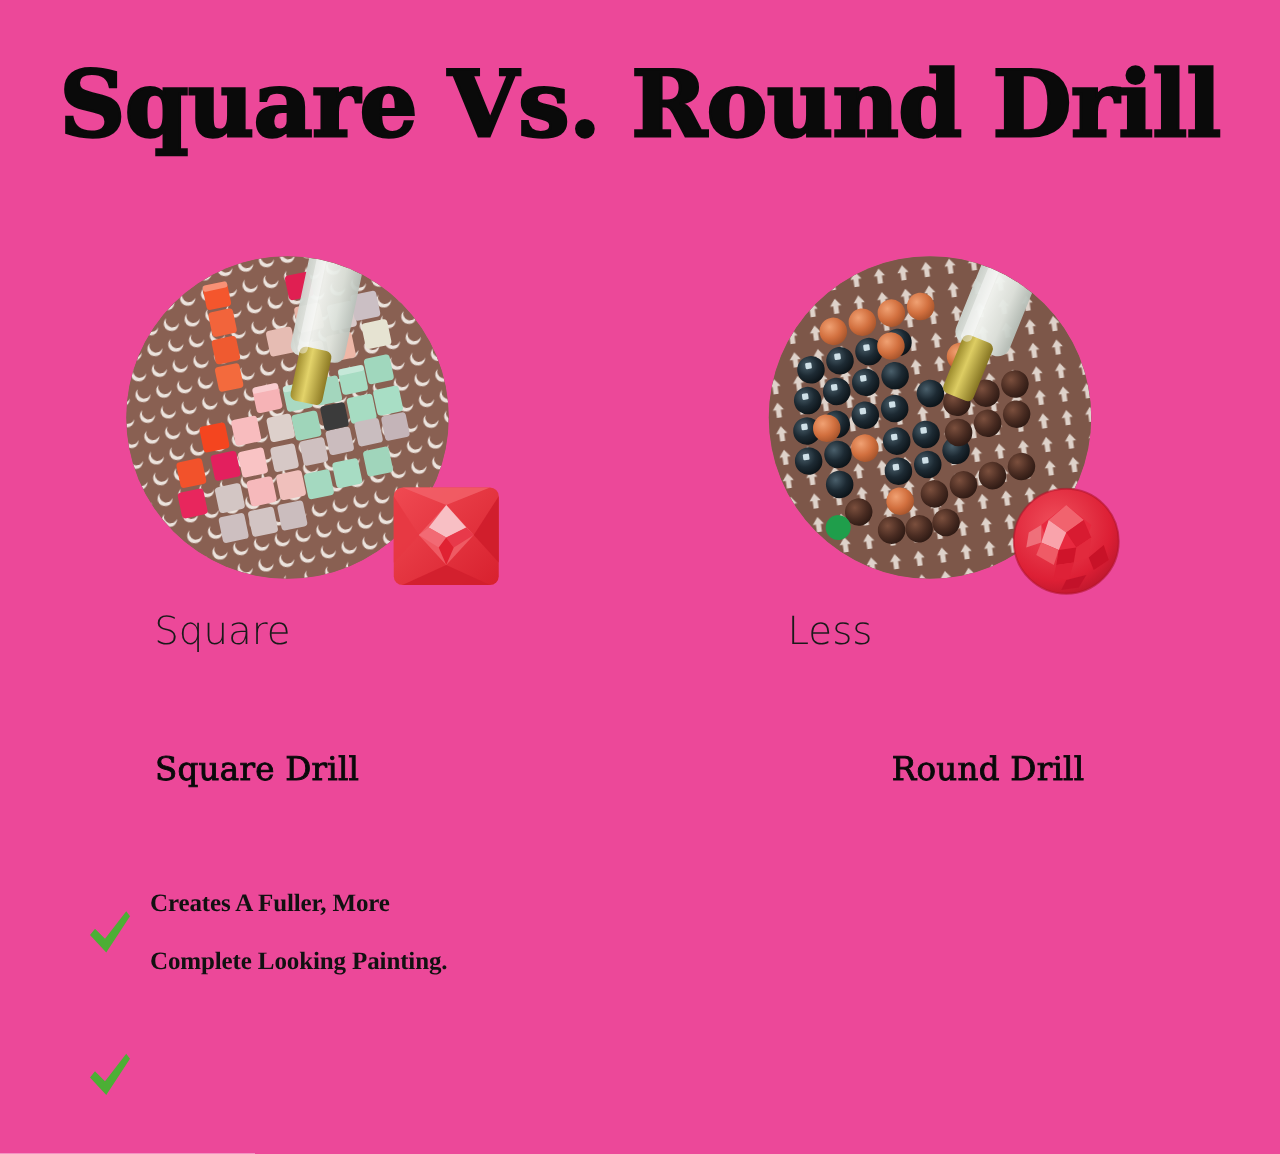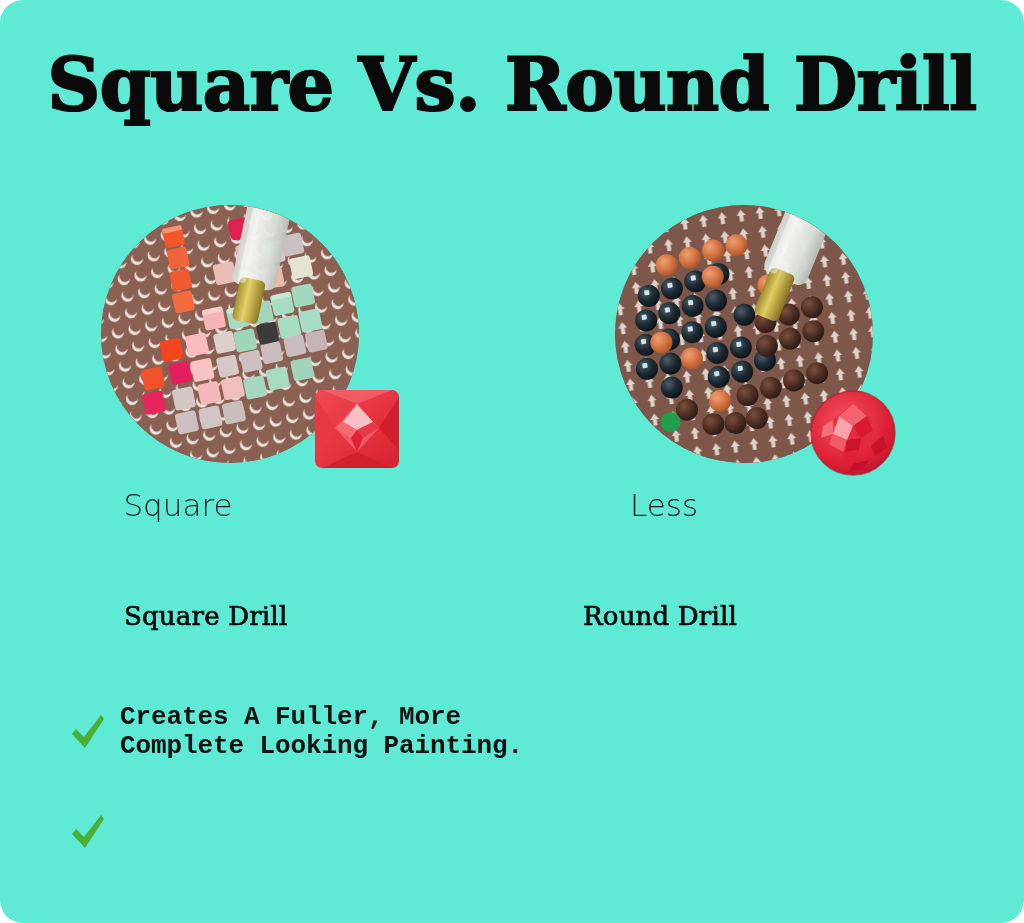--- a/index.html
+++ b/index.html
@@ -12,22 +12,21 @@
     width: 1024px;
     height: 923px;
     position: relative;
     overflow: hidden;
     font-family: "Liberation Sans", sans-serif;
     color: #0d0d0d;
   }
   .page {
     position: absolute;
     inset: 0;
-    background: #5eead4;
-    border-radius: 23px;
+    background: #ec4899;
   }
 
   
   .title {
     position: absolute;
     top: 48px;
     left: 0;
     width: 1024px;
     text-align: center;
     font-family: "DejaVu Serif", "Liberation Serif", serif;
@@ -120,21 +119,21 @@
     left: 0;
     width: 1024px;
     height: 280px;
   }
   .col {
     position: absolute;
     top: 0;
     width: 470px;
   }
   .col.left  { left: 70px; }
-  .col.right { left: 528px; }
+  .col.right { left: 528px; text-align: center; }
 
   .col-heading {
     font-family: "DejaVu Serif", "Liberation Serif", serif;
     font-weight: normal;
     font-size: 26px;
     line-height: 32px;
     letter-spacing: 0.2px;
     color: #0a0a0a;
     -webkit-text-stroke: 0.7px #0a0a0a;
     margin: 0 0 0 54px;
@@ -157,24 +156,24 @@
   .bullet.b2 { margin-top: 36px; }
 
   .check {
     flex: 0 0 auto;
     width: 36px;
     height: 40px;
     margin-right: 14px;
     display: block;
   }
   .bullet-text {
-    font-family: Liberation Mono, monospace;
+    font-family: Liberation Serif, serif;
     font-weight: bold;
-    font-size: 26px;
-    line-height: 29px;
+    font-size: 20px;
+    line-height: 46px;
     letter-spacing: -0.1px;
     color: #111111;
     white-space: pre-line;
   }
 </style>
 </head>
 <body>
 
 <div class="page">
 

